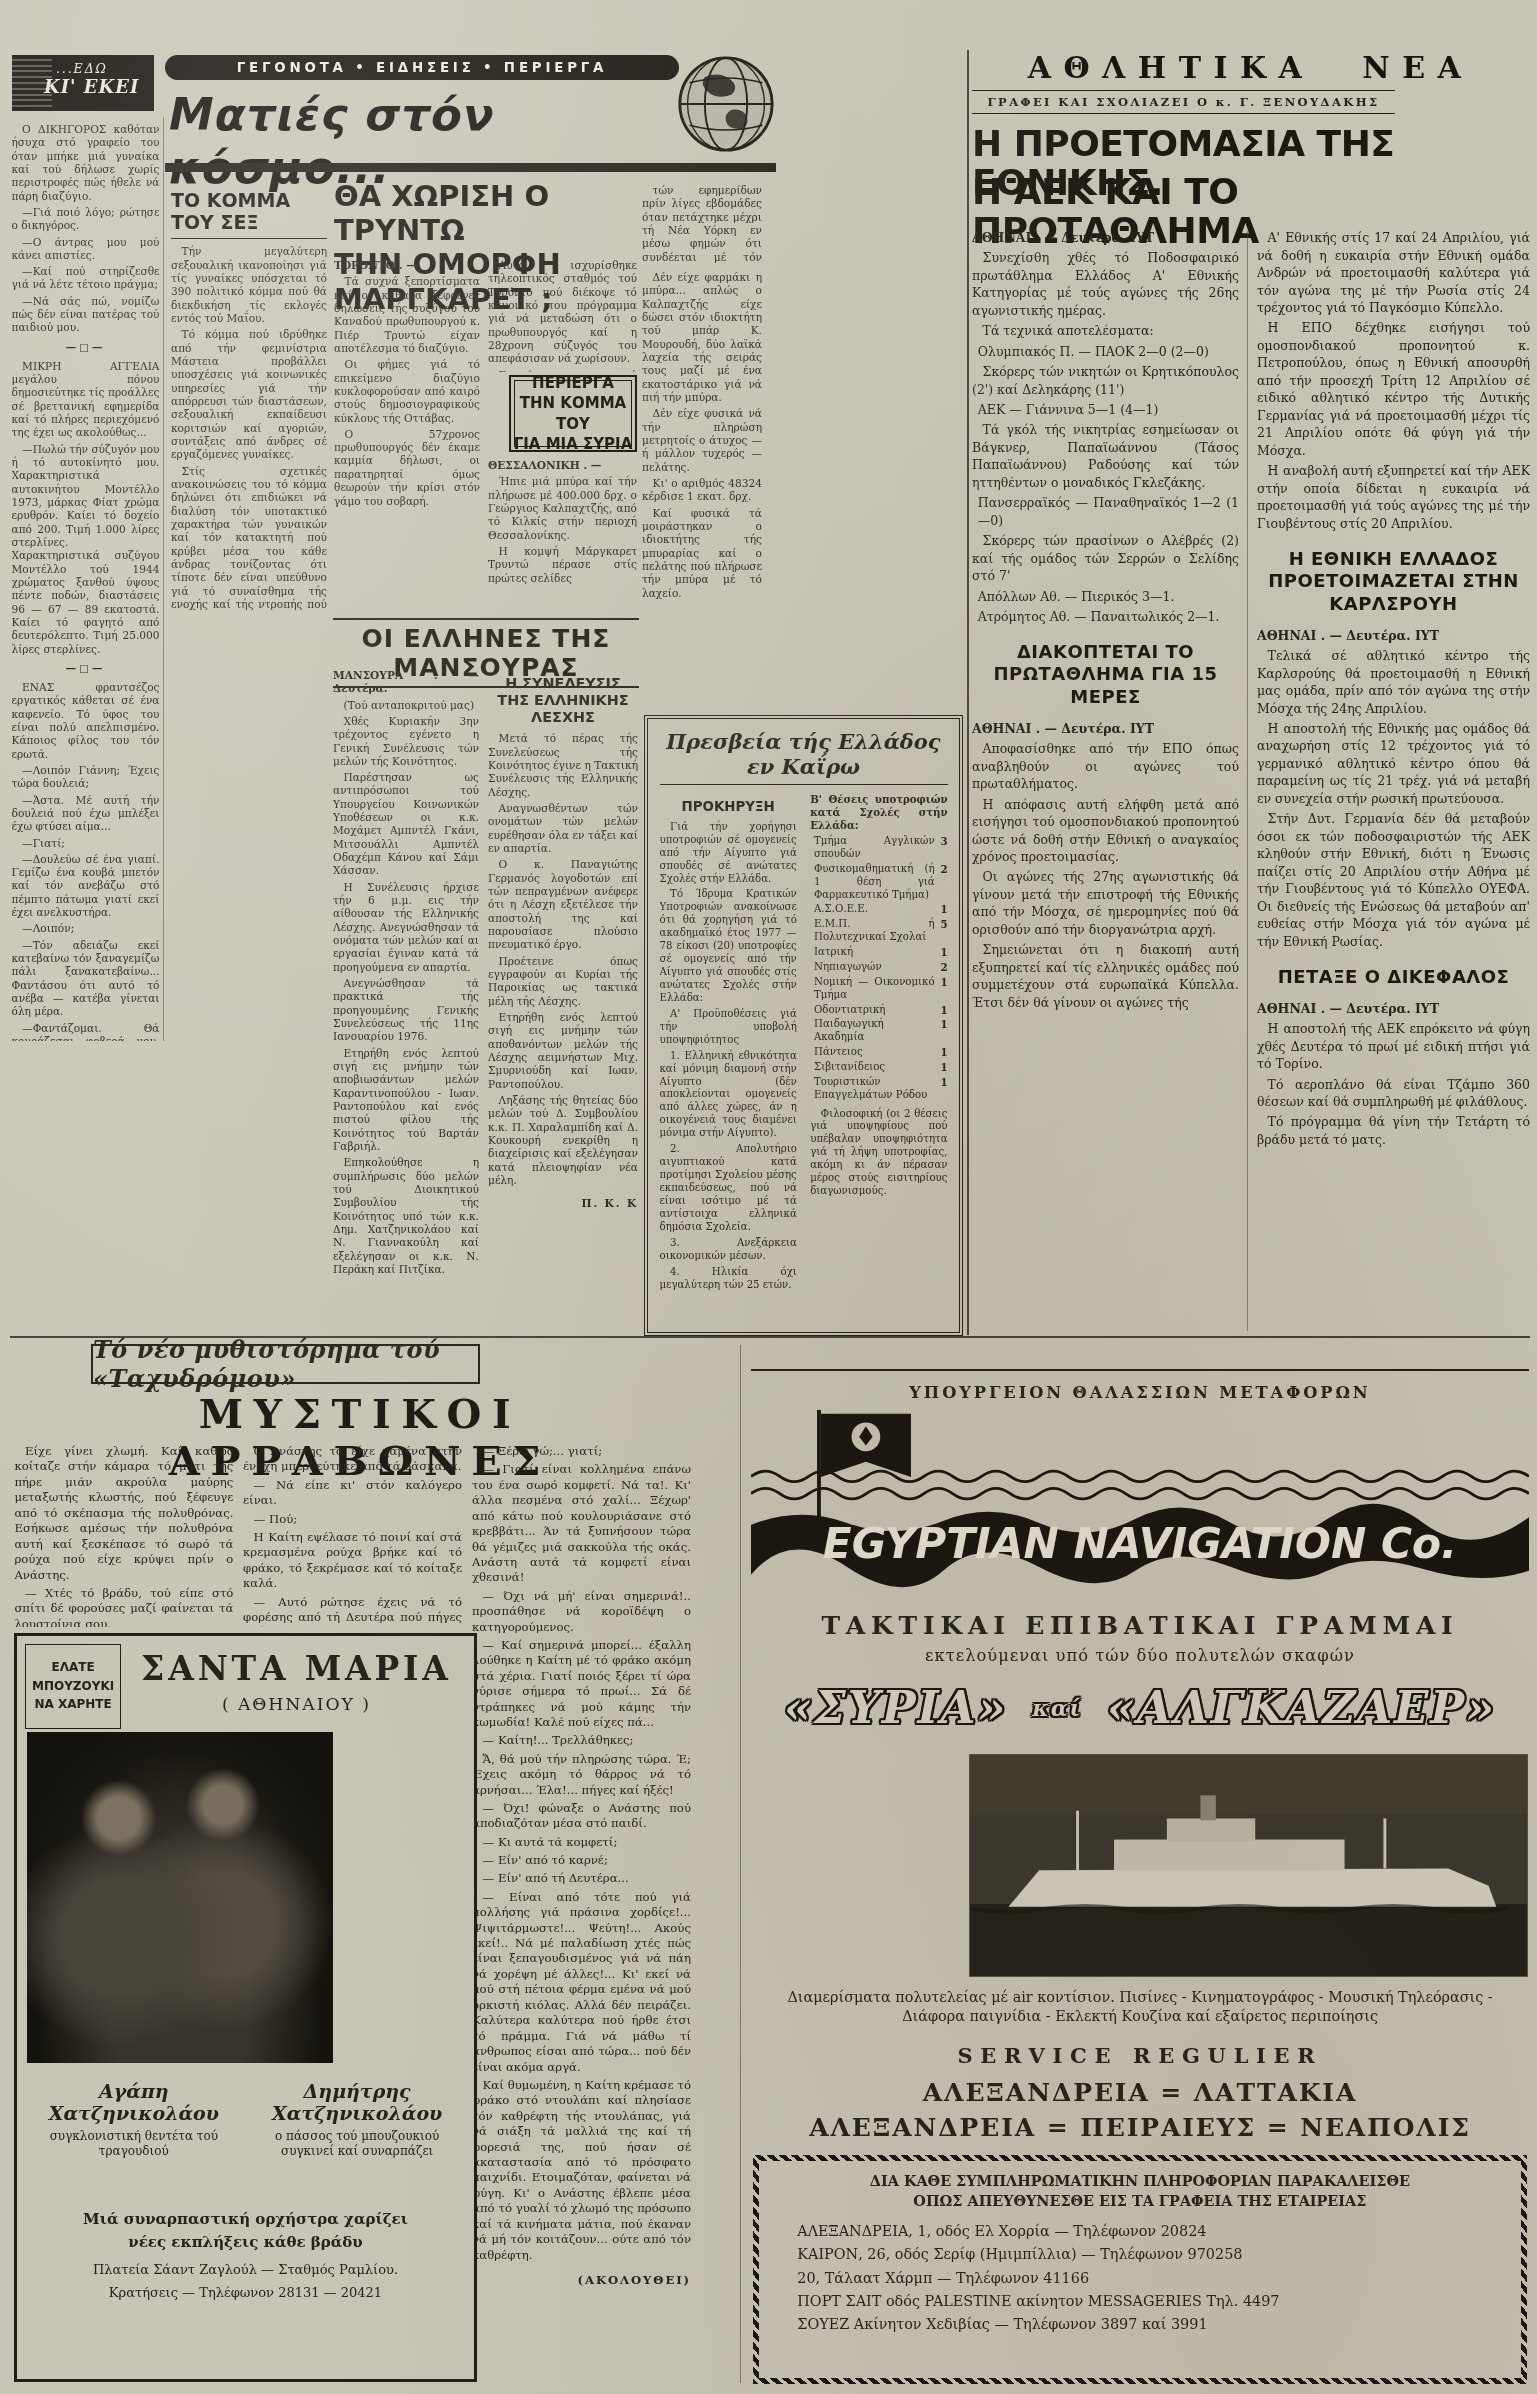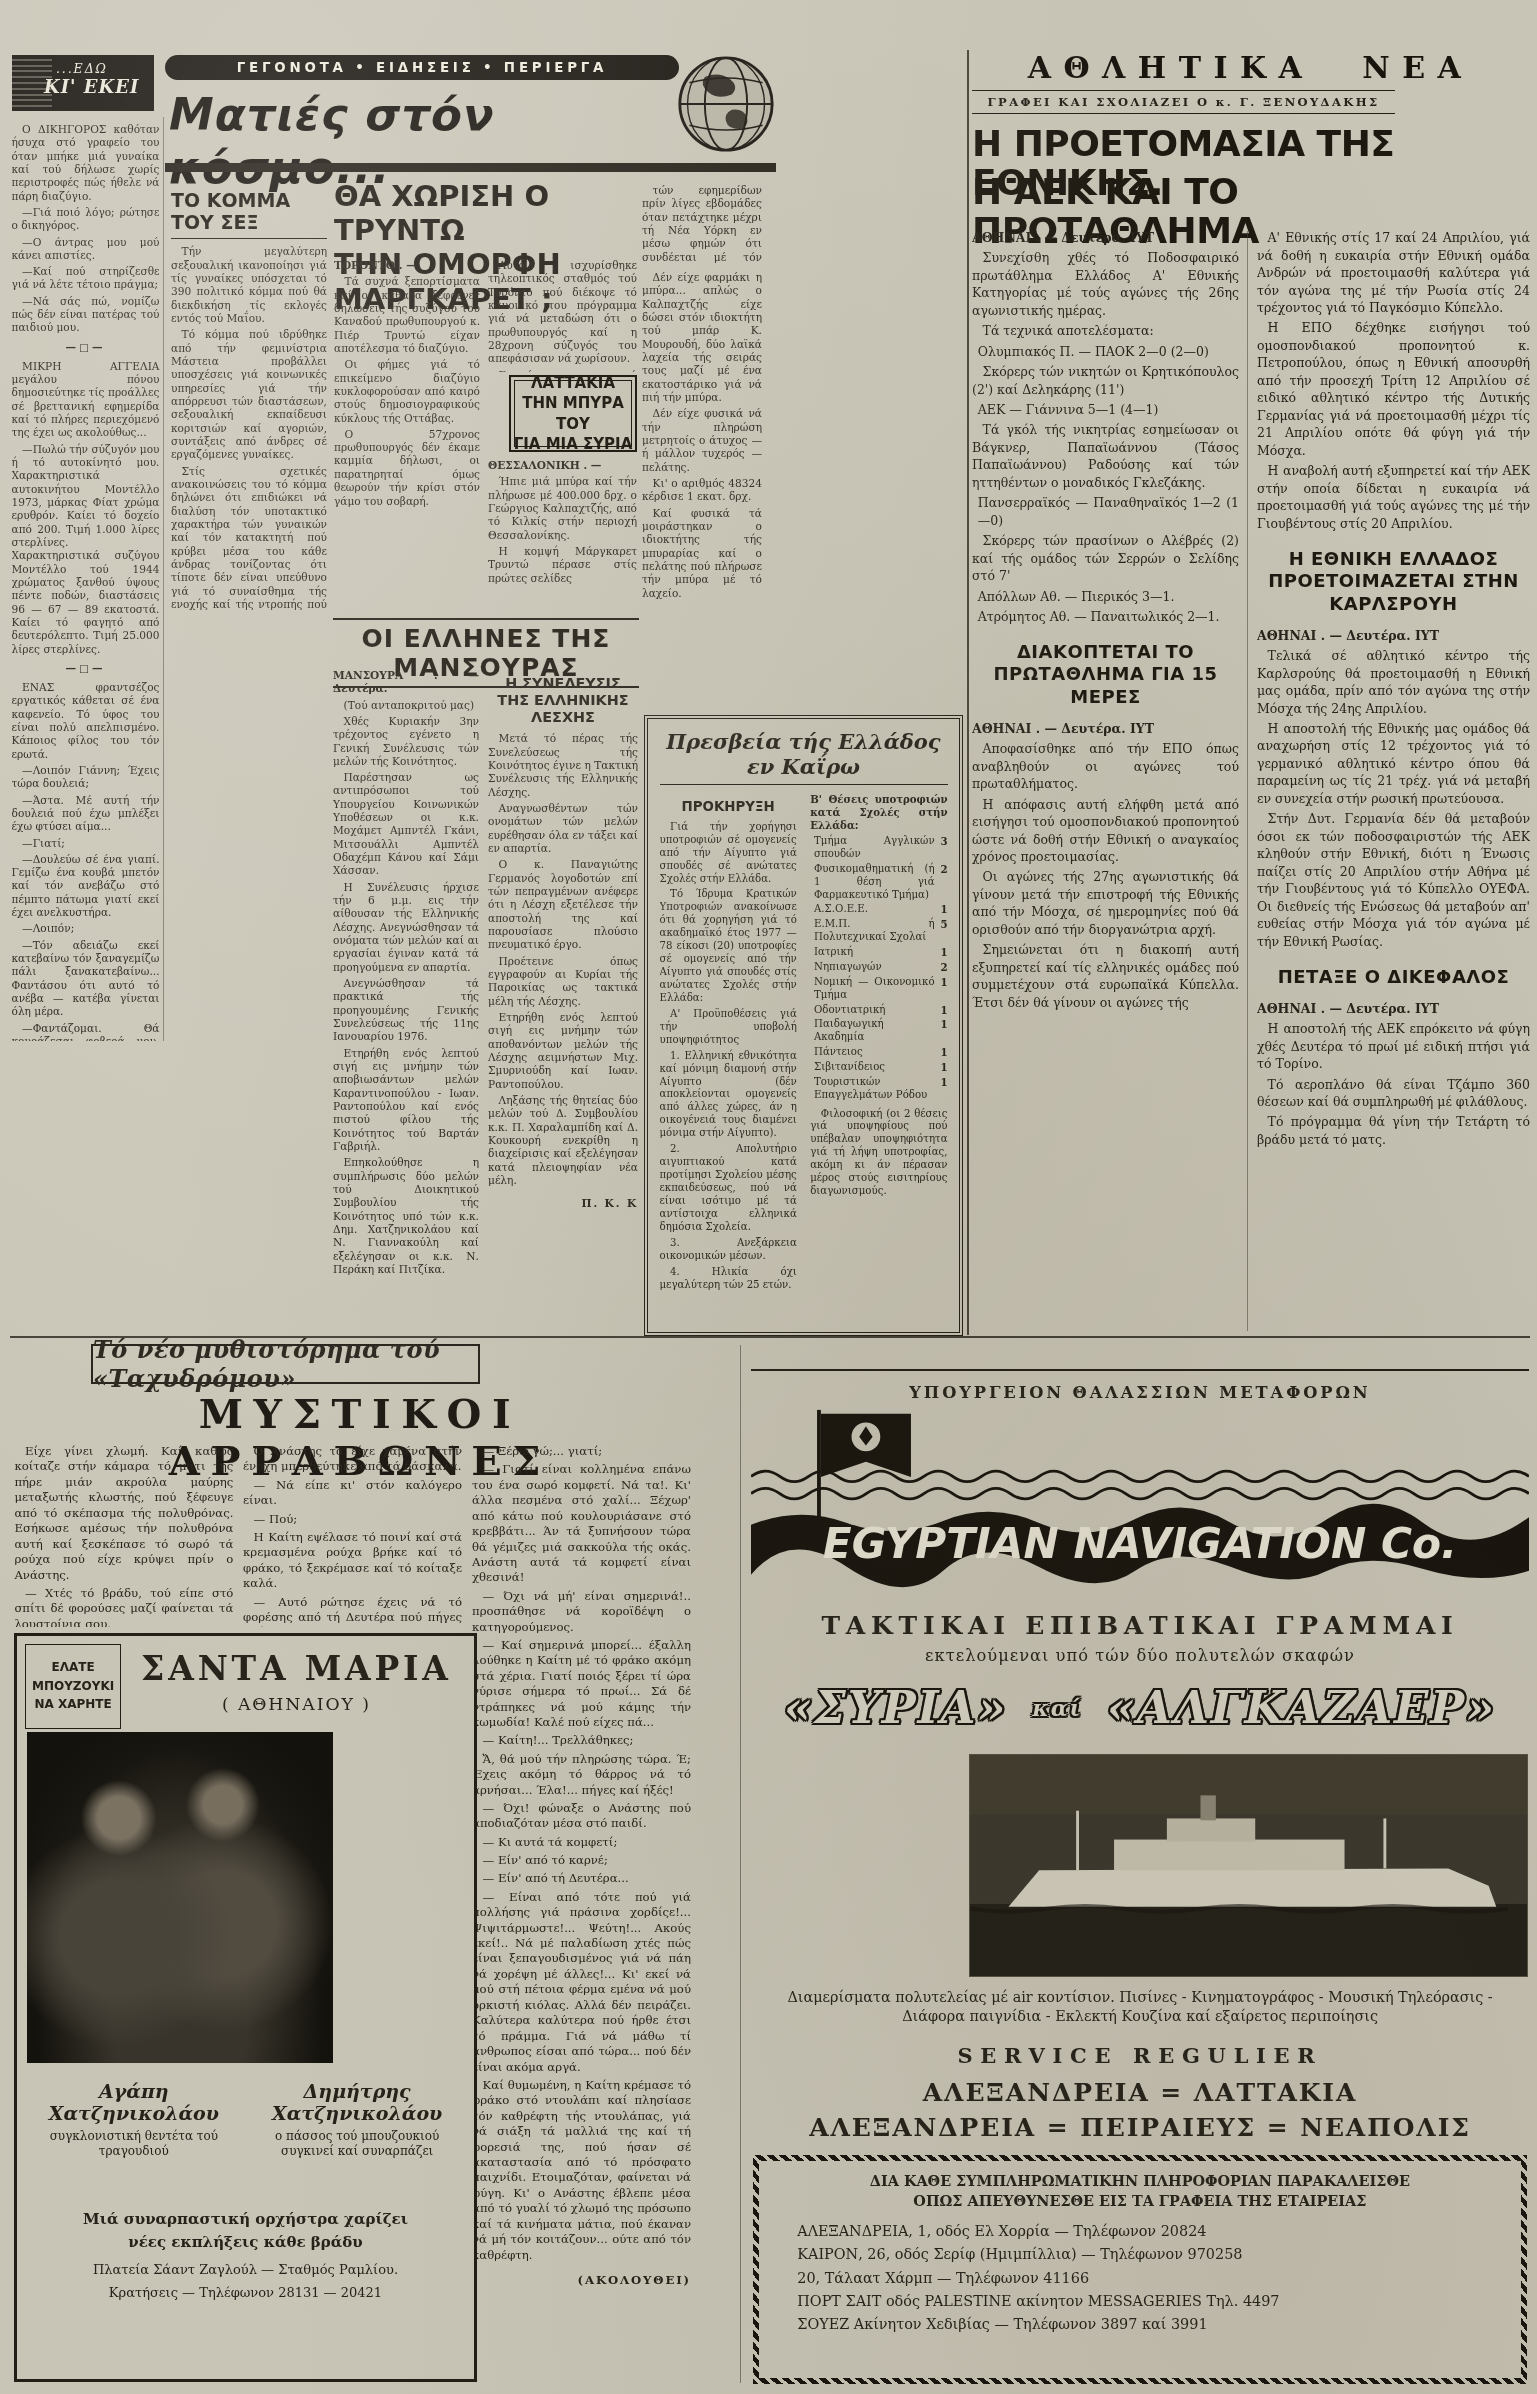--- a/index.html
+++ b/index.html
@@ -165,22 +165,22 @@
     </div>
   <div class="abs np" style="left:488px;top:259px;width:149px;height:113px">
       <p class="p">Αυτό ισχυρίσθηκε τηλεοπτικός σταθμός τού Τορόντο πού διέκοψε τό κανονικό του πρόγραμμα γιά νά μεταδώση ότι ο πρωθυπουργός καί η 28χρονη σύζυγός του απεφάσισαν νά χωρίσουν.</p>
       <p class="p">Εκπρόσωπος τού πρωθυπουργικού γραφείου στήν Οττάβα δήλωσε ότι άν συνέβαινε κάτι τέτοιο θά τό γνώριζε κι αυτός.</p>
     </div>
   <div class="abs np" style="left:642px;top:184px;width:120px;height:79px">
       <p class="p">τών εφημερίδων πρίν λίγες εβδομάδες όταν πετάχτηκε μέχρι τή Νέα Υόρκη εν μέσω φημών ότι συνδέεται μέ τόν τραγουδιστή τών Ρόλλινγκ Στόουνς, Τζάγκερ.</p>
     </div>
 
   <div class="abs beerbox" style="left:509px;top:375px;width:128px;height:77px">
-    <div>ΛΑΤΤΑΚΙΑ</div>
-    <div>ΤΗΝ ΜΠΥΡΑ ΤΟΥ</div>
+    <div>ΠΕΡΙΕΡΓΑ</div>
+    <div>ΤΗΝ ΚΟΜΜΑ ΤΟΥ</div>
     <div>ΓΙΑ ΜΙΑ ΣΥΡΙΑ</div>
   </div>
   <div class="abs np" style="left:488px;top:459px;width:149px;height:156px">
       <p class="dl">ΘΕΣΣΑΛΟΝΙΚΗ . —</p>
       <p class="p">Ήπιε μιά μπύρα καί τήν πλήρωσε μέ 400.000 δρχ. ο Γεώργιος Καλπαχτζής, από τό Κιλκίς στήν περιοχή Θεσσαλονίκης.</p>
       <p class="p">Η κομψή Μάργκαρετ Τρυντώ πέρασε στίς πρώτες σελίδες</p>
     </div>
   <div class="abs np" style="left:642px;top:271px;width:120px;height:344px">
       <p class="p">Δέν είχε φαρμάκι η μπύρα... απλώς ο Καλπαχτζής είχε δώσει στόν ιδιοκτήτη τού μπάρ Κ. Μουρουδή, δύο λαϊκά λαχεία τής σειράς τους μαζί μέ ένα εκατοστάρικο γιά νά πιή τήν μπύρα.</p>
       <p class="p">Δέν είχε φυσικά νά τήν πληρώση μετρητοίς ο άτυχος — ή μάλλον τυχερός — πελάτης.</p>

